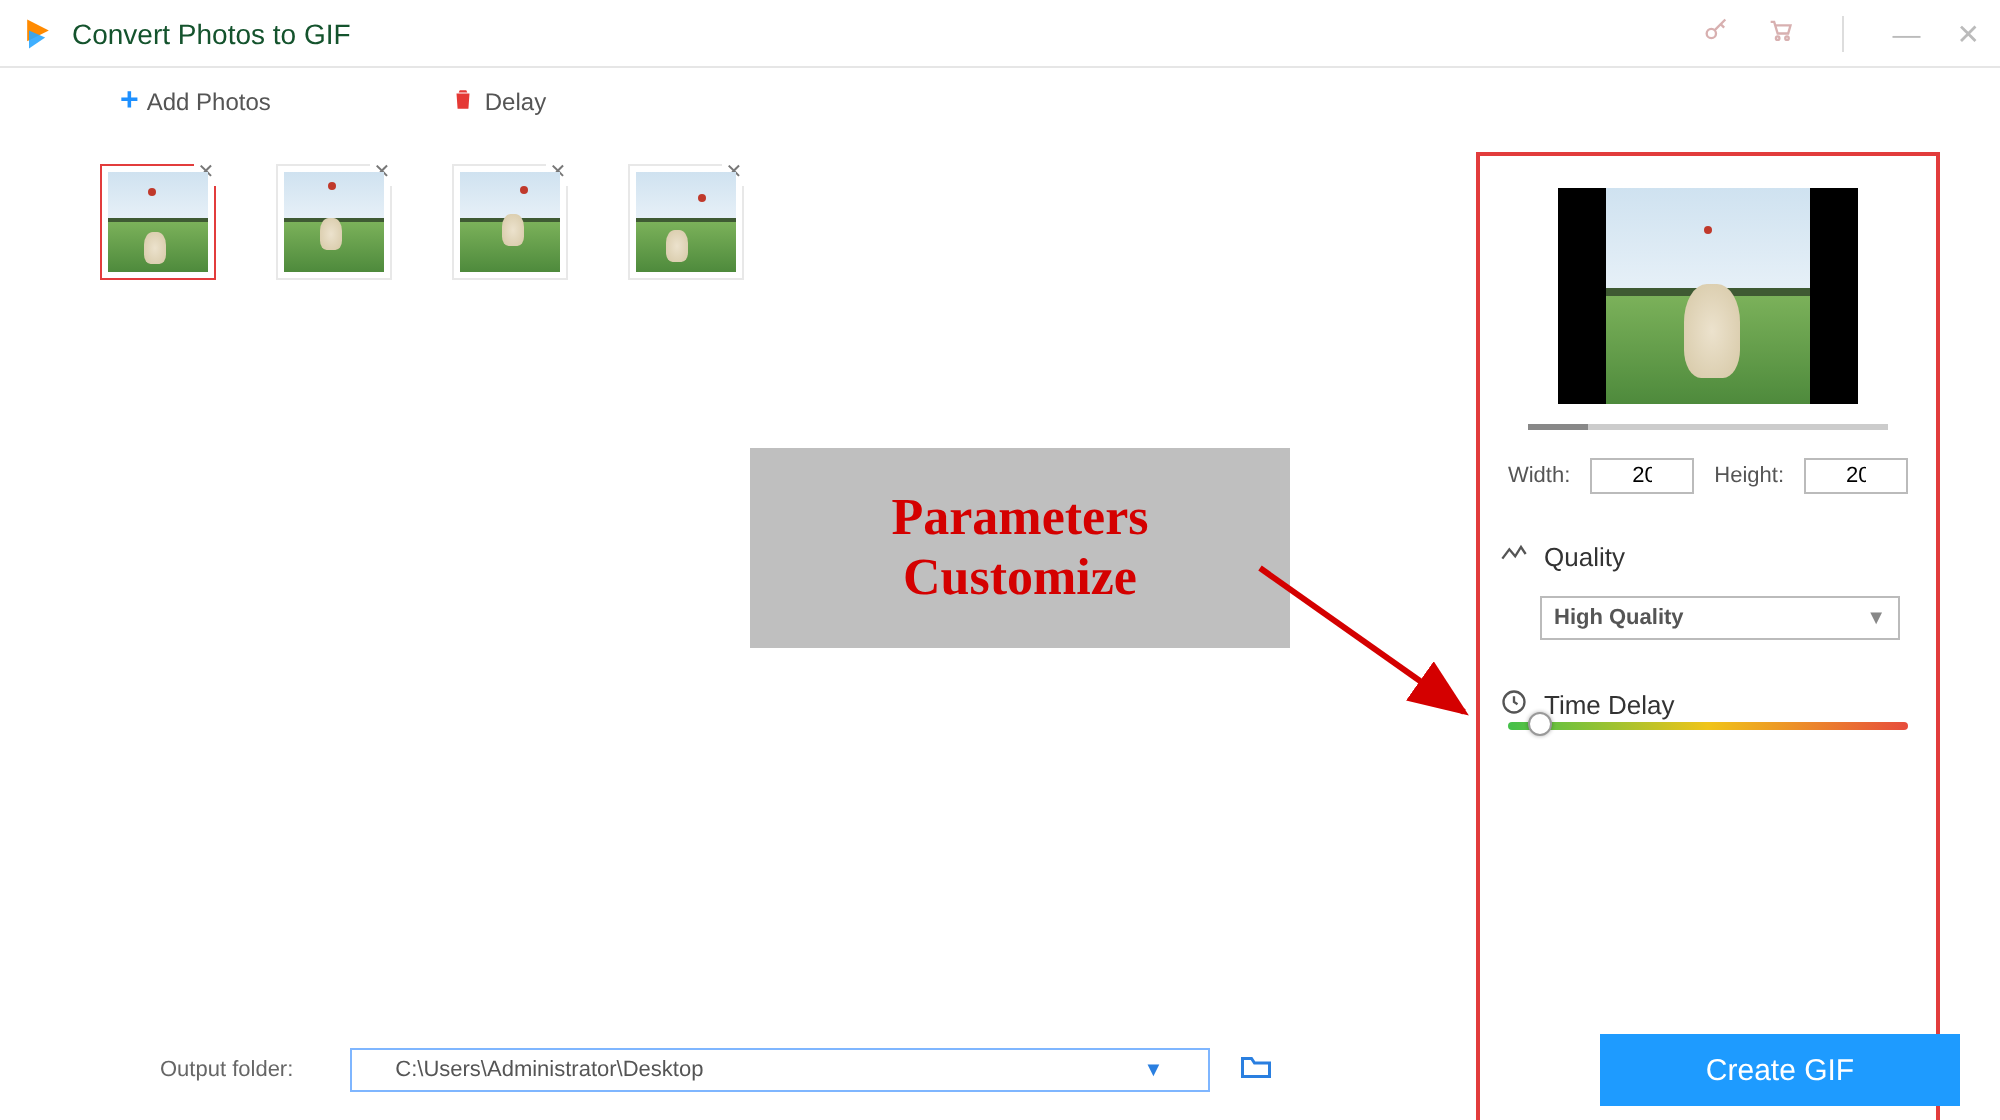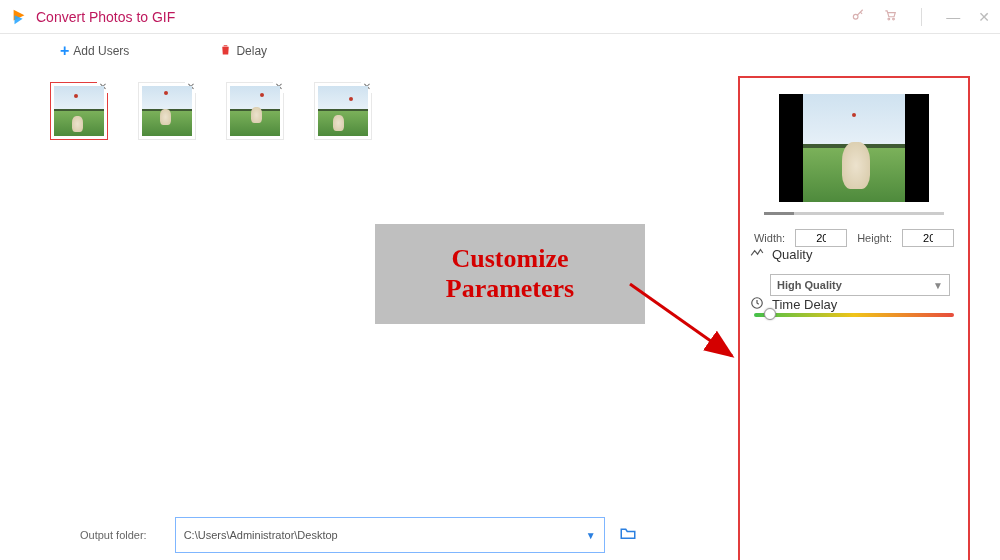--- a/index.html
+++ b/index.html
@@ -18,21 +18,21 @@
     height: 34px;
     display: flex;
     align-items: center;
     padding: 0 10px;
     border-bottom: 1px solid #e6e6e6;
   }
   .logo-tri {
     width: 18px; height: 18px; margin-right: 8px;
     position: relative;
   }
-  .title-text { font-size: 14px; color: #be185d; }
+  .title-text { font-size: 14px; color: #14532d; }
   .titlebar .spacer { flex: 1; }
   .win-icons { display: flex; gap: 18px; align-items: center; }
   .win-icons .sep { width: 1px; height: 18px; background: #ddd; margin: 0 6px; }
   .win-ico { color: #bbb; font-size: 14px; cursor: pointer; }
   .toolbar {
     height: 30px;
     display: flex;
     align-items: center;
     padding: 4px 40px 0 60px;
     gap: 90px;
@@ -110,20 +110,21 @@
     margin: 10px auto 14px;
     width: 180px; height: 3px; background: #ccc; position: relative;
   }
   .hr-prog .seg { position:absolute; top:0; left:0; width:30px; height:100%; background:#888; }
   .dims { display: flex; gap: 10px; align-items: center; font-size: 11px; color:#555; justify-content: center;}
   .dims input {
     width: 52px; height: 18px; font-size: 11px; text-align: right; padding: 0 20px;
     border: 1px solid #bbb;
   }
   .sect {
+    margin-top: 24px;
   }
   .sect-head { display:flex; align-items:center; gap: 8px; font-size: 13px; color:#333; }
   .sect-head .ico { width:14px; text-align:center; color:#555; }
   .qselect {
     margin: 12px 0 0 20px;
     width: 180px; height: 22px; font-size: 11px;
     border: 1px solid #bbb; background:#fff;
     display:flex; align-items:center; justify-content:space-between;
     padding: 0 6px; color:#555;
     cursor: pointer;
@@ -147,22 +148,22 @@
     position: absolute;
     left: 20px; right: 20px; bottom: 6px;
     height: 38px;
     display: flex;
     align-items: center;
     gap: 8px;
   }
   .footer .lbl { font-size: 11px; color:#666; margin-left: 60px; margin-right: 20px;}
   .out-input {
     flex: 0 0 430px;
-    height: 36px; font-size: 11px; color:#555;
-    border: 1px solid #7fb6ff; padding: 0 8px;
+    height: 22px; font-size: 11px; color:#555;
+    border: 1px solid #7fb6ff; padding: 0 22px;
     display: flex; align-items:center; justify-content:space-between;
     background:#fff;
     gap:16px;
   }
   .out-input .dd { color:#2a7fe0; font-size:10px;}
   .folder-ico { color:#2a7fe0; font-size:16px; margin-left:6px; cursor:pointer;}
   .create-btn {
     margin-left: auto;
     width: 180px; height: 36px;
     background: #1e9bff; color:#fff;
@@ -199,21 +200,21 @@
     </span>
     <span class="sep"></span>
     <span class="win-ico">—</span>
     <span class="win-ico">✕</span>
   </div>
 </div>
 
 <div class="toolbar">
   <div class="tb-btn">
     <span class="plus">+</span>
-    <span>Add Users</span>
+    <span>Add Photos</span>
   </div>
   <div class="tb-btn">
     <span class="trash">
       <svg width="13" height="13" viewBox="0 0 24 24" fill="#e53935">
           <path d="M6 7h12l-1 14H7L6 7zm3-3h6l1 2H8l1-2z"></path>
         </svg>
     </span>
     <span>Delay</span>
   </div>
 </div>
@@ -257,22 +258,22 @@
           <div class="sky"></div>
           <div class="treeline"></div>
           <div class="grass"></div>
           <div class="dog" style="left:30%;bottom:10%"></div>
           <div class="ball" style="left:62%;top:22%"></div>
         </div>
       </div>
     </div>
 
   <div class="annot-box">
+    <div>Parameters</div>
     <div>Customize</div>
-    <div>Parameters</div>
   </div>
   <svg class="arrow-svg" width="150" height="120">
     <defs>
         <marker id="ah" markerWidth="10" markerHeight="8" refX="9" refY="4" orient="auto">
           <path d="M0 0 L10 4 L0 8 Z" fill="#d40000"></path>
         </marker>
       </defs>
     <line x1="10" y1="20" x2="112" y2="92" stroke="#d40000" stroke-width="3" marker-end="url(#ah)"></line>
   </svg>
 
@@ -337,13 +338,16 @@
   <span class="lbl">Output folder:</span>
   <div class="out-input">
     <span>C:\Users\Administrator\Desktop</span>
     <span class="dd">▼</span>
   </div>
   <span class="folder-ico">
     <svg width="18" height="16" viewBox="0 0 24 20" fill="none" stroke="#2a7fe0" stroke-width="2">
         <path d="M3 5h6l2 3h10v9H3V5z"></path>
       </svg>
   </span>
+  <div class="create-btn">
+    <span>Create GIF</span>
+  </div>
 </div>
 
 </body></html>

